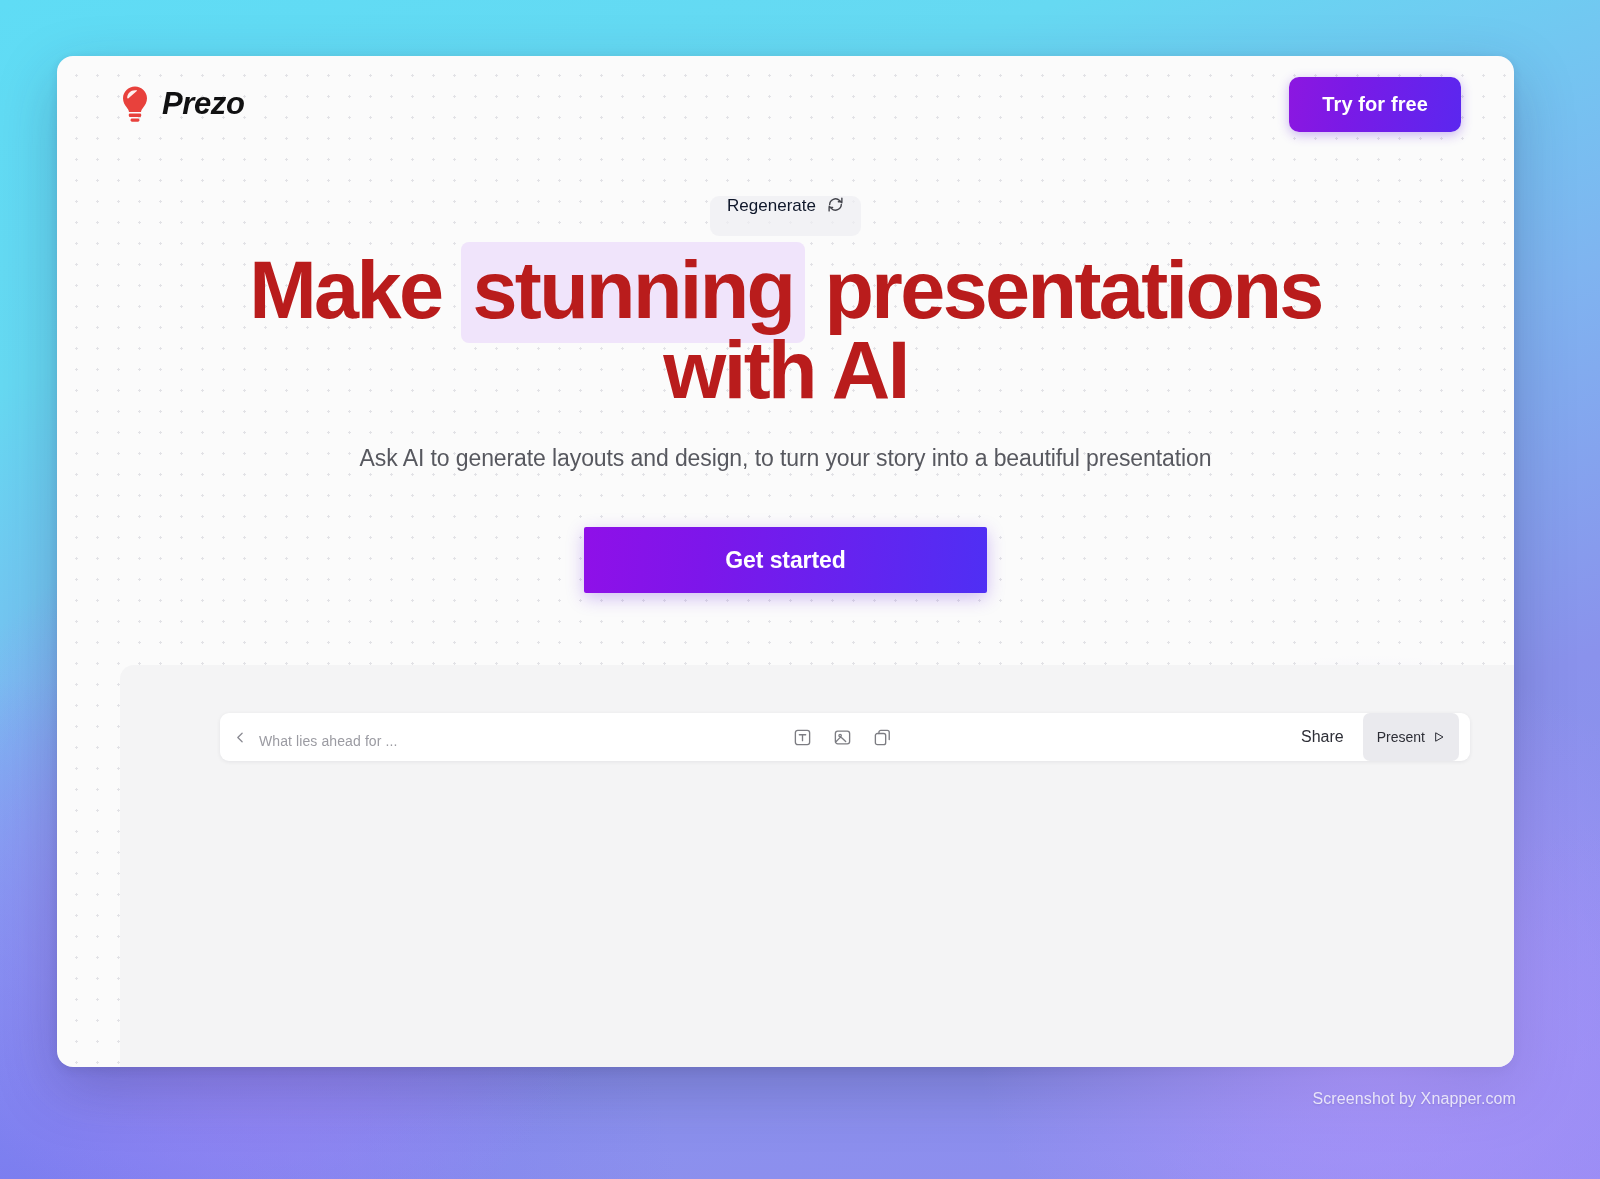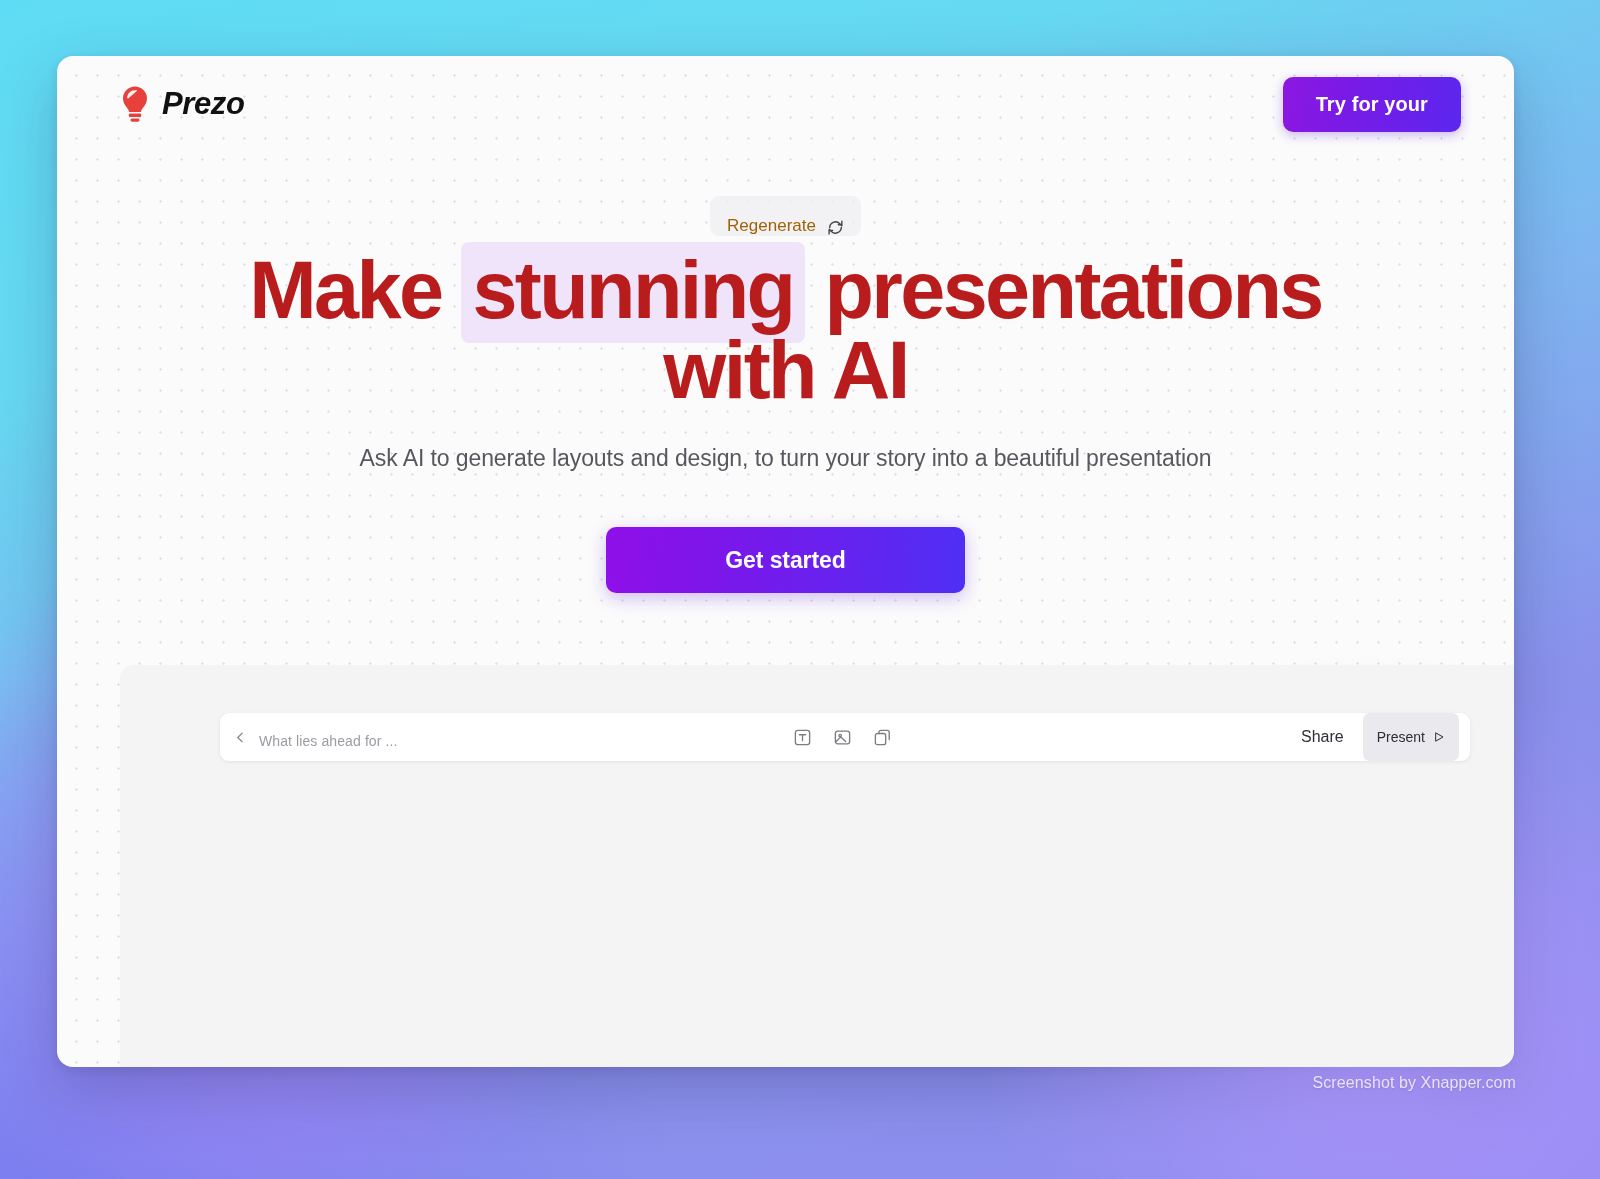--- a/index.html
+++ b/index.html
@@ -109,27 +109,27 @@
   .hero {
     position: absolute;
     left: 0; right: 0;
     top: 140px;
     z-index: 3;
     text-align: center;
   }
 
   .regen-chip {
     display: inline-flex;
-    align-items: flex-end;
+    align-items: flex-start;
     gap: 11px;
     height: 40px;
     padding: 0 17px;
     border-radius: 9px;
     background: rgba(238,238,242,0.72);
-    color: #a16207;
+    color: #0f172a;
     font-size: 17px;
     cursor: pointer;
     margin-bottom: 14px;
   }
   .regen-icon { display: block; width: 17px; height: 17px; }
 
   .headline {
     font-size: 81px;
     line-height: 0.99;
     font-weight: 800;
@@ -150,24 +150,24 @@
     font-size: 23px;
     color: #57585f;
     letter-spacing: -0.1px;
   }
 
   .cta-wrap { margin-top: 55px; }
   .get-started-btn {
     display: inline-flex;
     align-items: center;
     justify-content: center;
-    width: 359px;
+    width: 403px;
     height: 66px;
     border: none;
-    border-radius: 10px;
+    border-radius: 2px;
     background: linear-gradient(95deg, #8f10e8 0%, #7d16ea 30%, #4f2ff4 100%);
     color: #ffffff;
     font-family: "Liberation Sans", sans-serif;
     font-size: 23px;
     font-weight: 700;
     letter-spacing: -0.1px;
     cursor: pointer;
     box-shadow: 0 5px 18px rgba(96,30,222,0.28);
   }
 
@@ -244,21 +244,21 @@
     padding: 16px 14px;
     border-radius: 7px;
     cursor: pointer;
   }
   .play-icon { display: block; width: 12px; height: 12px; }
 
   
   .watermark {
     position: absolute;
     right: 84px;
-    bottom: 87px;
+    bottom: 71px;
     font-size: 16px;
     color: rgba(255,255,255,0.78);
     letter-spacing: 0.1px;
     z-index: 9;
     text-shadow: 0 1px 2px rgba(60,50,120,0.18);
   }
 </style>
 </head>
 <body>
 
@@ -274,21 +274,21 @@
           <svg class="bulb-icon" viewBox="0 0 30 38" xmlns="http://www.w3.org/2000/svg">
             <path d="M15 1.5c-6.6 0-12 5.2-12 11.7 0 4.1 1.9 6.9 3.6 9.1 1.2 1.6 2.2 2.9 2.4 4.6h12c.2-1.7 1.2-3 2.4-4.6 1.7-2.2 3.6-5 3.6-9.1C27 6.7 21.6 1.5 15 1.5z" fill="#e8413c"></path>
             <path d="M15 5.2c-4.3 0-7.8 3.4-7.8 7.6 0 .6.5.9 1 .6l8.6-7.4c.4-.4.2-.8-.3-.8-.5 0-1-.0-1.5 0z" fill="#ffffff" opacity="0.92"></path>
             <rect x="8.8" y="28.6" width="12.4" height="3.4" rx="1.2" fill="#e8413c"></rect>
             <rect x="10.6" y="33.4" width="8.8" height="3.3" rx="1.4" fill="#e8413c"></rect>
           </svg>
         </span>
         <span class="brand-name">Prezo</span>
       </div>
 
-      <button class="try-btn">Try for your</button>
+      <button class="try-btn">Try for free</button>
     </div>
 
     <div class="hero">
 
       <div class="regen-chip">
         <span>Regenerate</span>
         <span>
           <svg class="regen-icon" viewBox="0 0 24 24" fill="none" stroke="#44454c" stroke-width="2" stroke-linecap="round" stroke-linejoin="round" xmlns="http://www.w3.org/2000/svg">
             <polyline points="21 3 21 8 16 8"></polyline>
             <path d="M20.2 12a8.2 8.2 0 0 1-13.9 5.6L3 14.4"></path>

